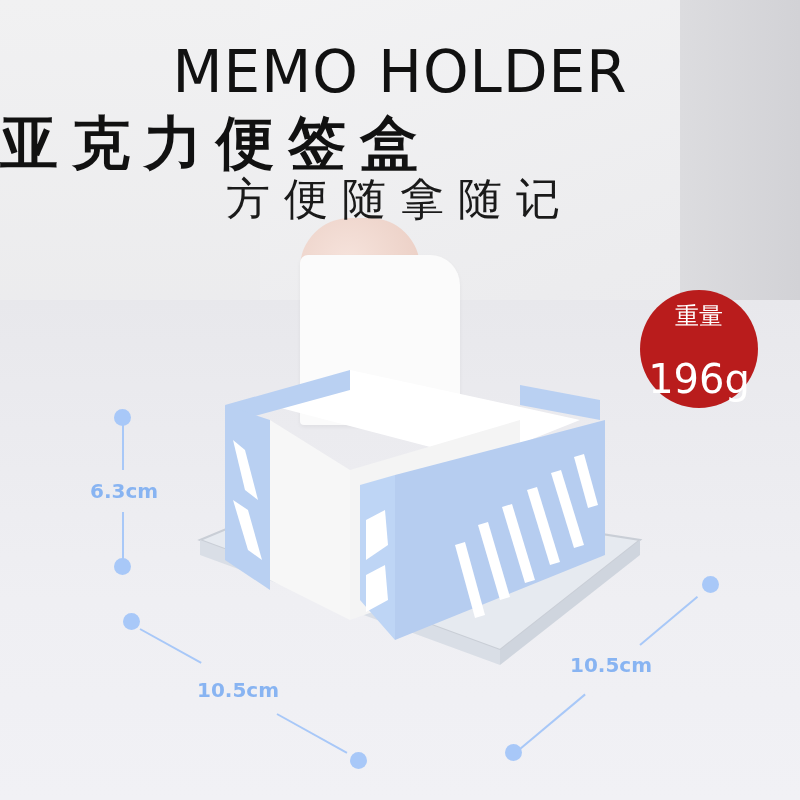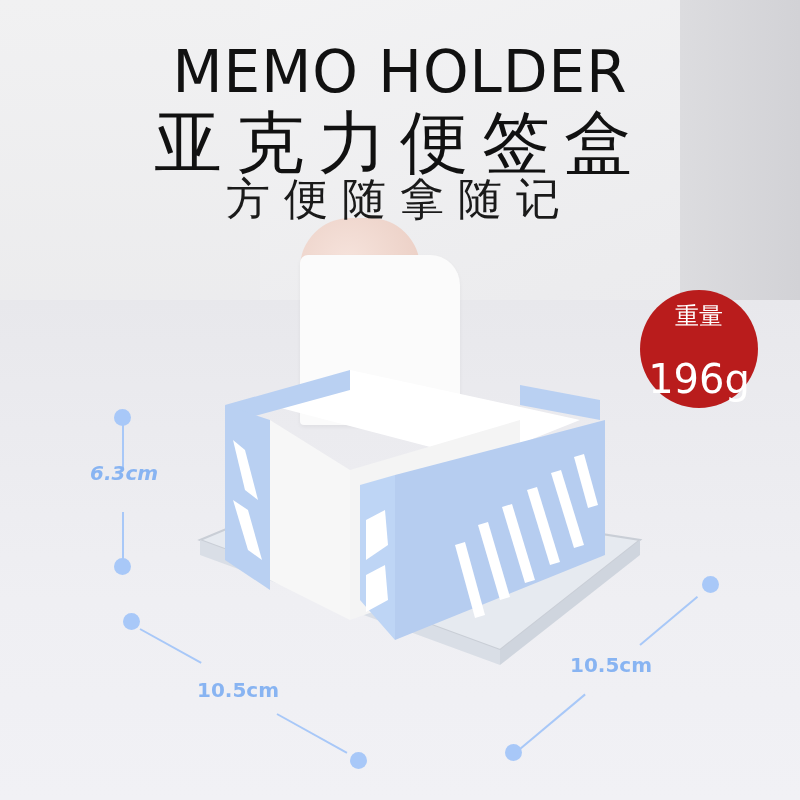--- a/index.html
+++ b/index.html
@@ -7,22 +7,22 @@
       background: linear-gradient(160deg, #f4f4f5 0%, #ececee 45%, #e6e6ea 100%);
       font-family: "DejaVu Sans", "Liberation Sans", sans-serif; }
     .wall-left { position: absolute; left: 0; top: 0; width: 260px; height: 470px;
       background: linear-gradient(180deg, #f1f1f2 0%, #e9e9eb 100%); }
     .wall-right { position: absolute; right: 0; top: 0; width: 120px; height: 470px;
       background: linear-gradient(90deg, #dcdcdf, #d2d2d6); }
     .shelf { position: absolute; left: 0; right: 0; top: 300px; bottom: 0;
       background: linear-gradient(180deg, #e8e8ec 0%, #efeff3 60%, #f1f1f5 100%); }
     .title { position: absolute; left: 0; right: 0; top: 42px; text-align: center;
       font-weight: normal; font-size: 58px; color: #111; letter-spacing: 1px; line-height: 60px; }
-    .subtitle { position: absolute; left: 0; right: 0; top: 112px; text-align: center;
-      font-weight: normal; font-size: 68px; color: #111; letter-spacing: 14px; line-height: 62px; }
+    .subtitle { position: absolute; left: 0; right: 0; top: 112px; 
+      font-weight: bold; font-size: 58px; color: #111; letter-spacing: 14px; line-height: 62px; }
     .tagline { position: absolute; left: 0; right: 0; top: 176px; text-align: center;
       font-size: 44px; color: #1a1a1a; letter-spacing: 14px; line-height: 46px; }
     .weight-badge { position: absolute; left: 640px; top: 290px; width: 118px; height: 118px;
       border-radius: 50%; background: #b91c1c; color: #fff; text-align: center; }
     .weight-label { display: block; font-size: 24px; margin-top: 12px; line-height: 28px; }
     .weight-value { display: block; font-size: 40px; line-height: 44px; margin-top: 27px; }
     .dim-text { position: absolute; color: #88b4f2; font-weight: bold; font-size: 20px; }
     .dot { position: absolute; width: 17px; height: 17px; border-radius: 50%; background: #a8c8f8; }
     .line { position: absolute; background: #a8c8f8; height: 2px; transform-origin: 0 50%; }
     .vline { position: absolute; background: #a8c8f8; width: 2px; }
@@ -78,21 +78,21 @@
 <div class="subtitle">亚克力便签盒</div>
 <div class="tagline">方便随拿随记</div>
 
 <div class="weight-badge">
   <span class="weight-label">重量</span>
   <span class="weight-value">196g</span>
 </div>
 
 <div class="dot" style="left:114px; top:409px;"></div>
 <div class="vline" style="left:122px; top:425px; height:45px;"></div>
-<div class="dim-text" style="left:90px; top:461px;font-style:italic;">6.3cm</div>
+<div class="dim-text" style="left:90px; top:479px;">6.3cm</div>
 <div class="vline" style="left:122px; top:512px; height:50px;"></div>
 <div class="dot" style="left:114px; top:558px;"></div>
 
 <div class="dot" style="left:123px; top:613px;"></div>
 <div class="line" style="left:140px; top:628px; width:70px; transform: rotate(29deg);"></div>
 <div class="dim-text" style="left:197px; top:678px;">10.5cm</div>
 <div class="line" style="left:277px; top:713px; width:80px; transform: rotate(29deg);"></div>
 <div class="dot" style="left:350px; top:752px;"></div>
 
 <div class="dot" style="left:702px; top:576px;"></div>

